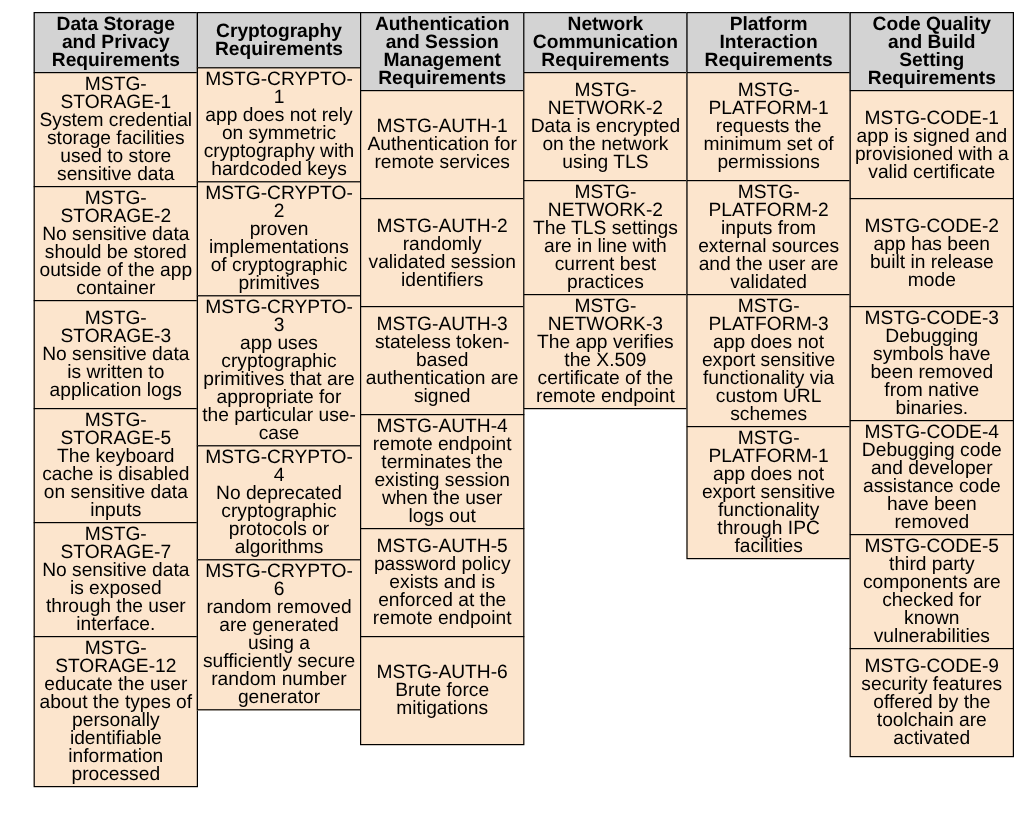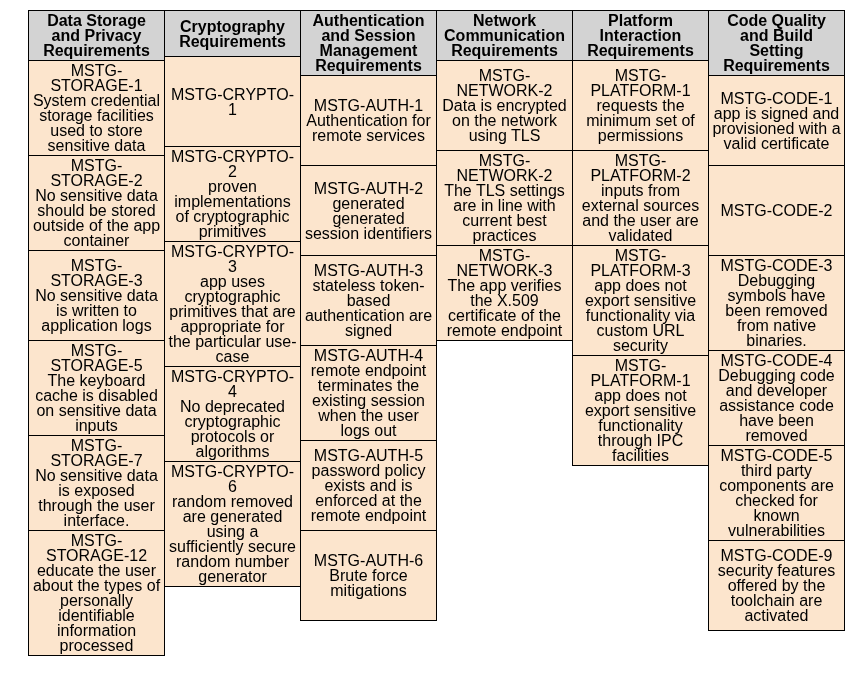--- a/index.html
+++ b/index.html
@@ -85,20 +85,21 @@
       <div class="cell">
         <span class="code">MSTG-STORAGE-12</span>
         <span class="desc">educate the user about the types of personally identifiable information processed</span>
       </div>
     </div>
 
     <div class="col">
       <div class="cell header">Cryptography Requirements</div>
       <div class="cell">
         <span class="code">MSTG-CRYPTO-1</span>
+        <span class="desc">app does not rely on symmetric cryptography with hardcoded keys</span>
       </div>
       <div class="cell">
         <span class="code">MSTG-CRYPTO-2</span>
         <span class="desc">proven implementations of cryptographic primitives</span>
       </div>
       <div class="cell">
         <span class="code">MSTG-CRYPTO-3</span>
         <span class="desc">app uses cryptographic primitives that are appropriate for the particular use-case</span>
       </div>
       <div class="cell">
@@ -112,21 +113,21 @@
     </div>
 
     <div class="col">
       <div class="cell header">Authentication and Session Management Requirements</div>
       <div class="cell">
         <span class="code">MSTG-AUTH-1</span>
         <span class="desc">Authentication for remote services</span>
       </div>
       <div class="cell">
         <span class="code">MSTG-AUTH-2</span>
-        <span class="desc">generated generated session identifiers</span>
+        <span class="desc">randomly validated session identifiers</span>
       </div>
       <div class="cell">
         <span class="code">MSTG-AUTH-3</span>
         <span class="desc">stateless token-based authentication are signed</span>
       </div>
       <div class="cell">
         <span class="code">MSTG-AUTH-4</span>
         <span class="desc">remote endpoint terminates the existing session when the user logs out</span>
       </div>
       <div class="cell">
@@ -160,36 +161,37 @@
       <div class="cell">
         <span class="code">MSTG-PLATFORM-1</span>
         <span class="desc">requests the minimum set of permissions</span>
       </div>
       <div class="cell">
         <span class="code">MSTG-PLATFORM-2</span>
         <span class="desc">inputs from external sources and the user are validated</span>
       </div>
       <div class="cell">
         <span class="code">MSTG-PLATFORM-3</span>
-        <span class="desc">app does not export sensitive functionality via custom URL security</span>
+        <span class="desc">app does not export sensitive functionality via custom URL schemes</span>
       </div>
       <div class="cell">
         <span class="code">MSTG-PLATFORM-1</span>
         <span class="desc">app does not export sensitive functionality through IPC facilities</span>
       </div>
     </div>
 
     <div class="col">
       <div class="cell header">Code Quality and Build Setting Requirements</div>
       <div class="cell">
         <span class="code">MSTG-CODE-1</span>
         <span class="desc">app is signed and provisioned with a valid certificate</span>
       </div>
       <div class="cell">
         <span class="code">MSTG-CODE-2</span>
+        <span class="desc">app has been built in release mode</span>
       </div>
       <div class="cell">
         <span class="code">MSTG-CODE-3</span>
         <span class="desc">Debugging symbols have been removed from native binaries.</span>
       </div>
       <div class="cell">
         <span class="code">MSTG-CODE-4</span>
         <span class="desc">Debugging code and developer assistance code have been removed</span>
       </div>
       <div class="cell">

